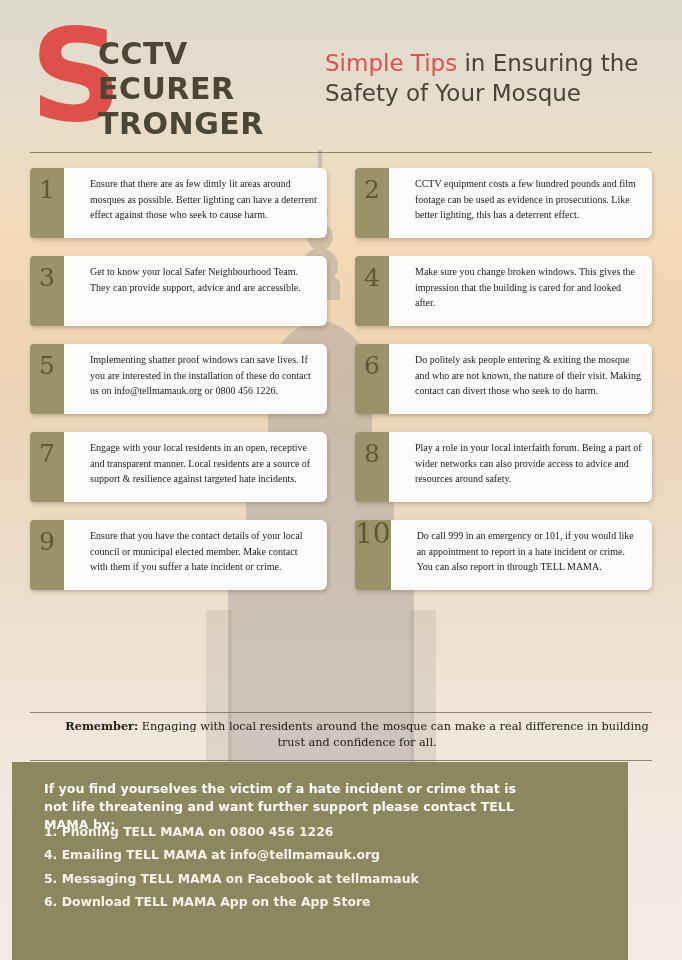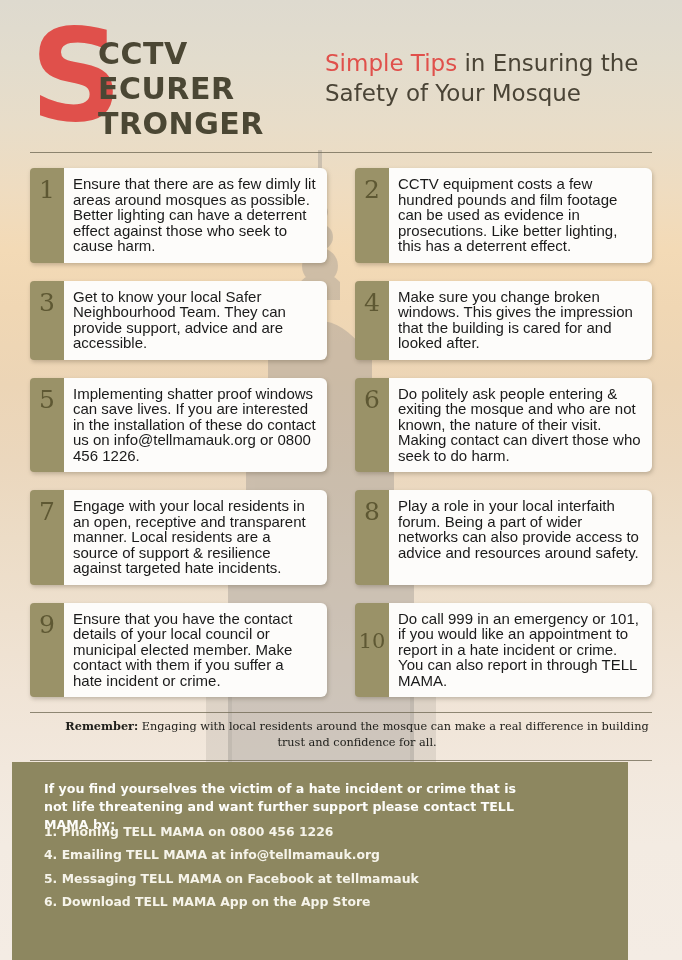--- a/index.html
+++ b/index.html
@@ -125,29 +125,29 @@
     background: #9a9268;
     border-radius: 4px 0 0 4px;
     color: #5e5833;
     font-family: "DejaVu Serif", serif;
     font-size: 25px;
     line-height: 1;
     text-align: center;
     padding-top: 9px;
     box-sizing: border-box;
   }
-  .tip-num.wide { font-size: 21px; padding-top: 28px; }
+  .tip-num.wide { font-size: 28px; padding-top: 0; }
   .tip-body {
     flex: 1 1 auto;
     background: #fdfcfa;
     border-radius: 0 6px 6px 0;
-    padding: 8px 10px 9px 9px;
+    padding: 8px 10px 9px 26px;
     box-sizing: border-box;
-    font-family: Liberation Sans, sans-serif;
-    font-size: 15px;
+    font-family: Liberation Serif, serif;
+    font-size: 10px;
     line-height: 15.5px;
     color: #1a1a1a;
   }
   .tip.h4 .tip-body { min-height: 70px; }
 
   
   .remember {
     position: absolute;
     left: 56px;
     top: 718px;

